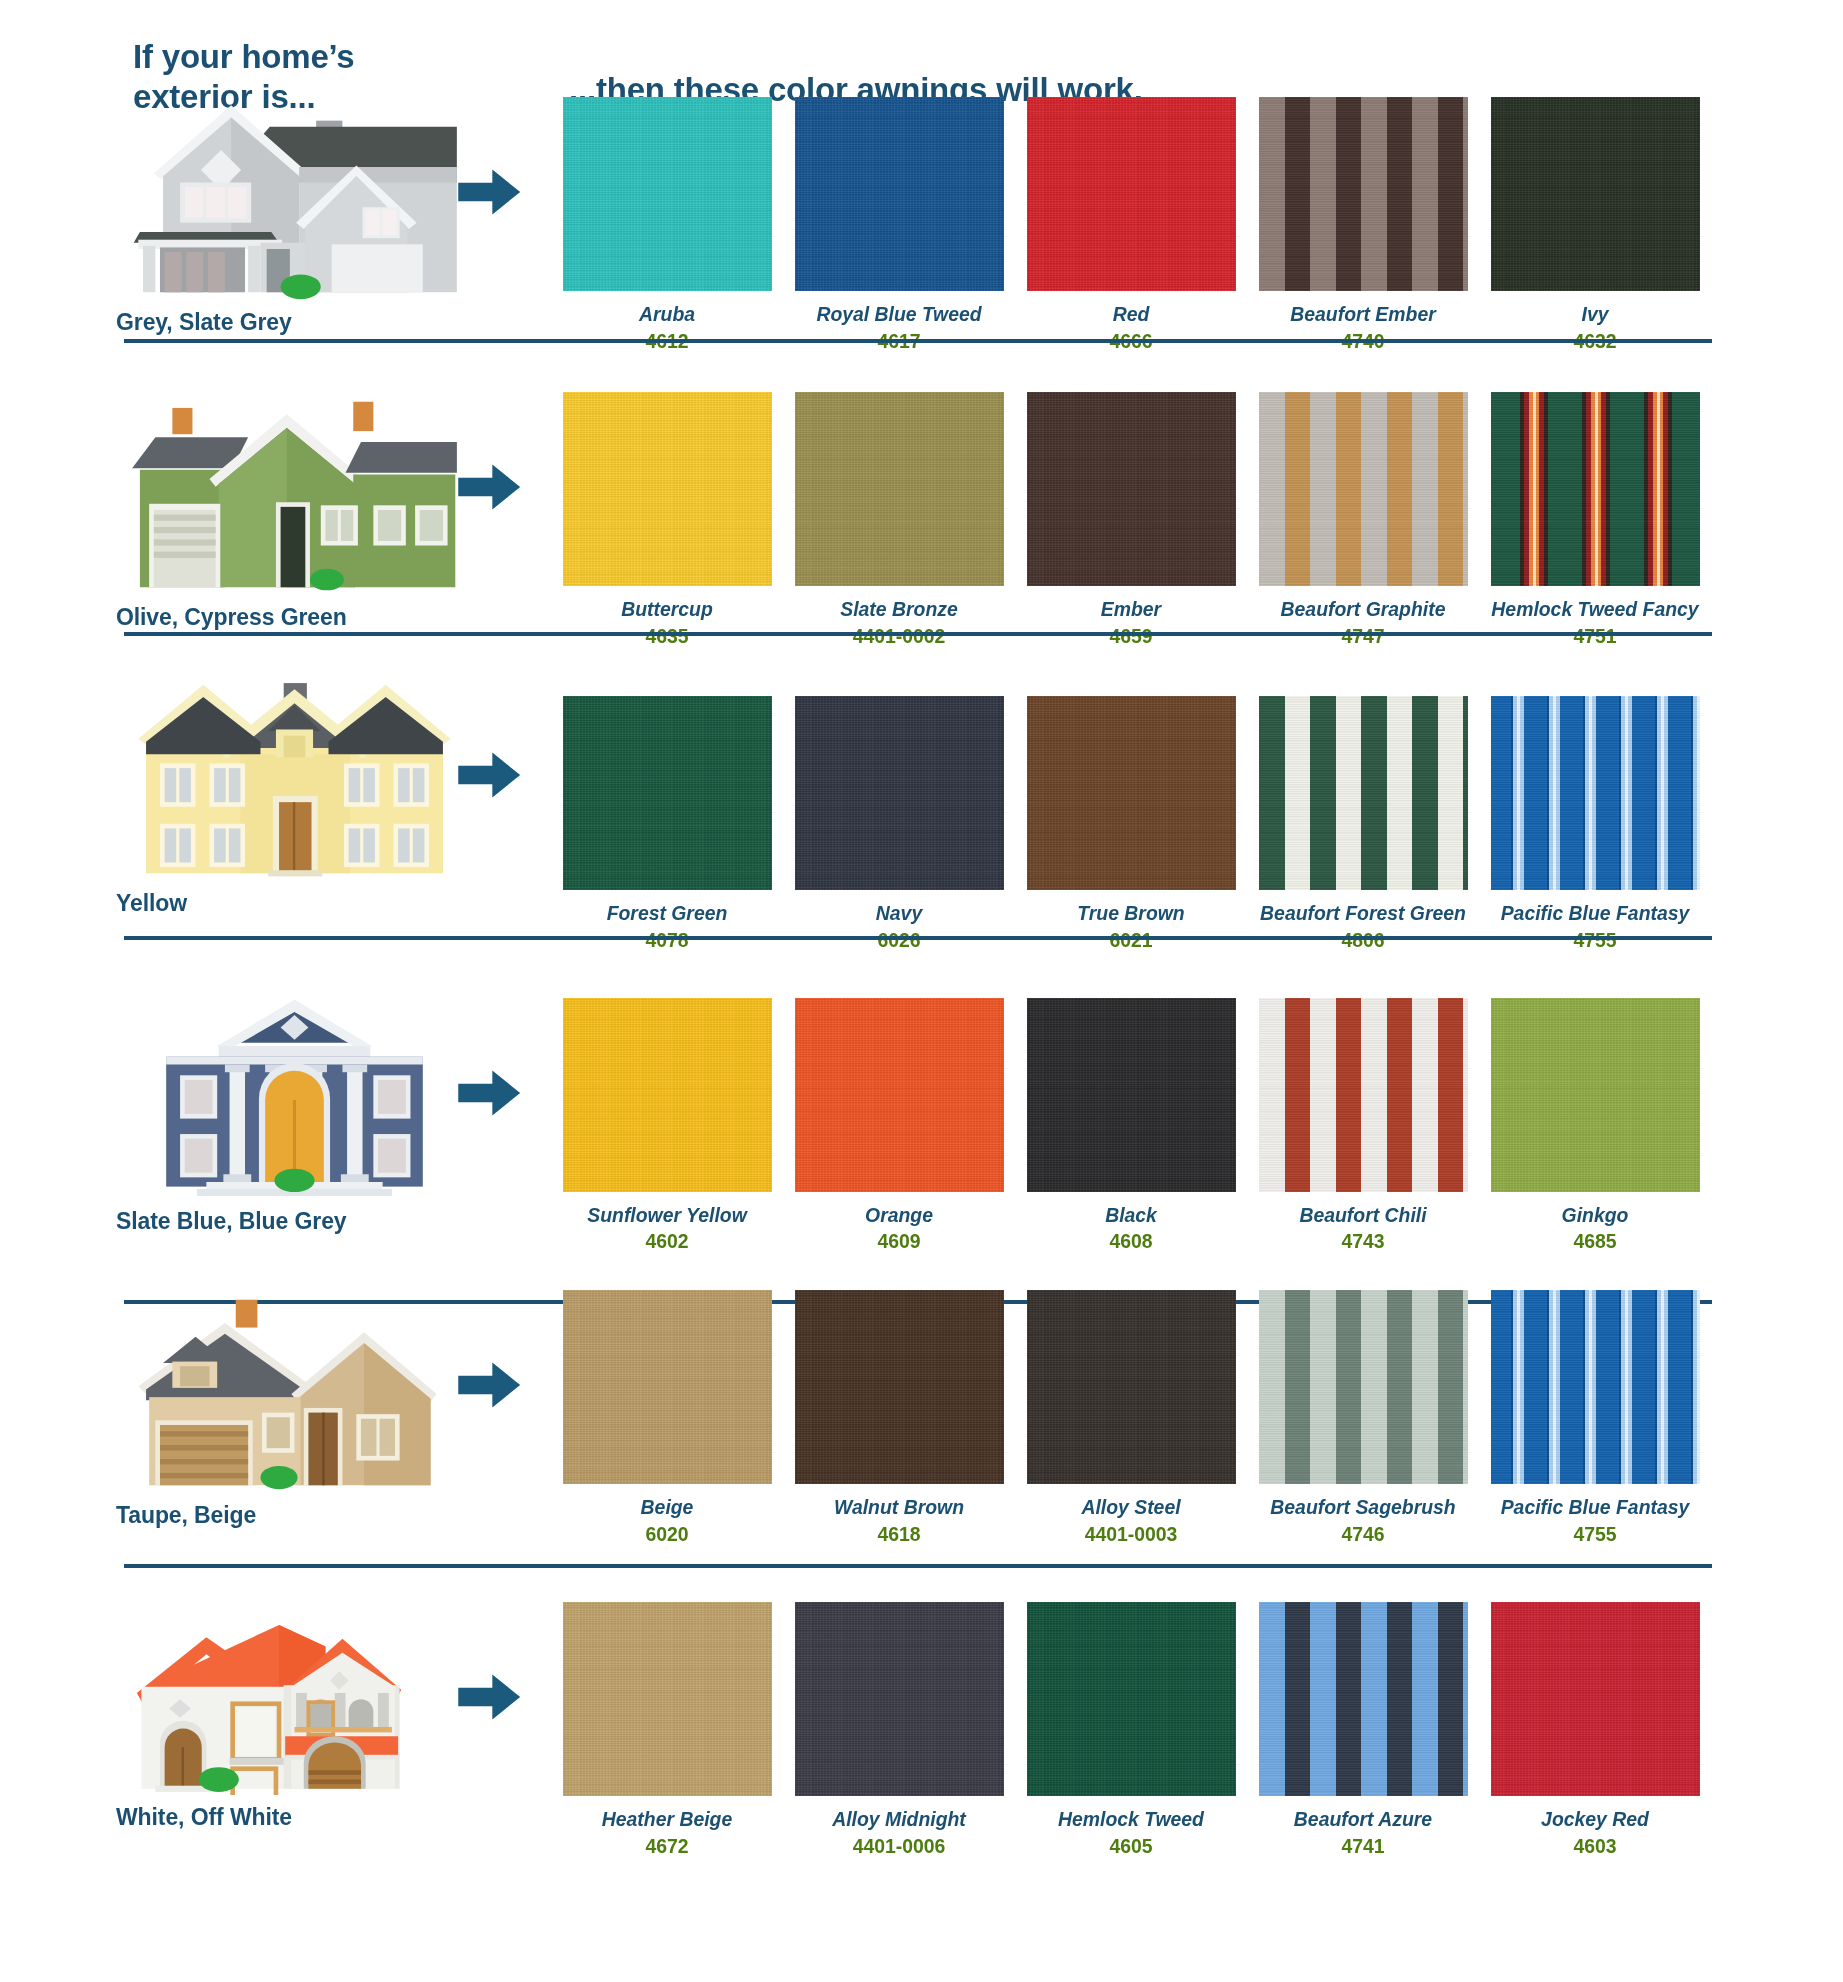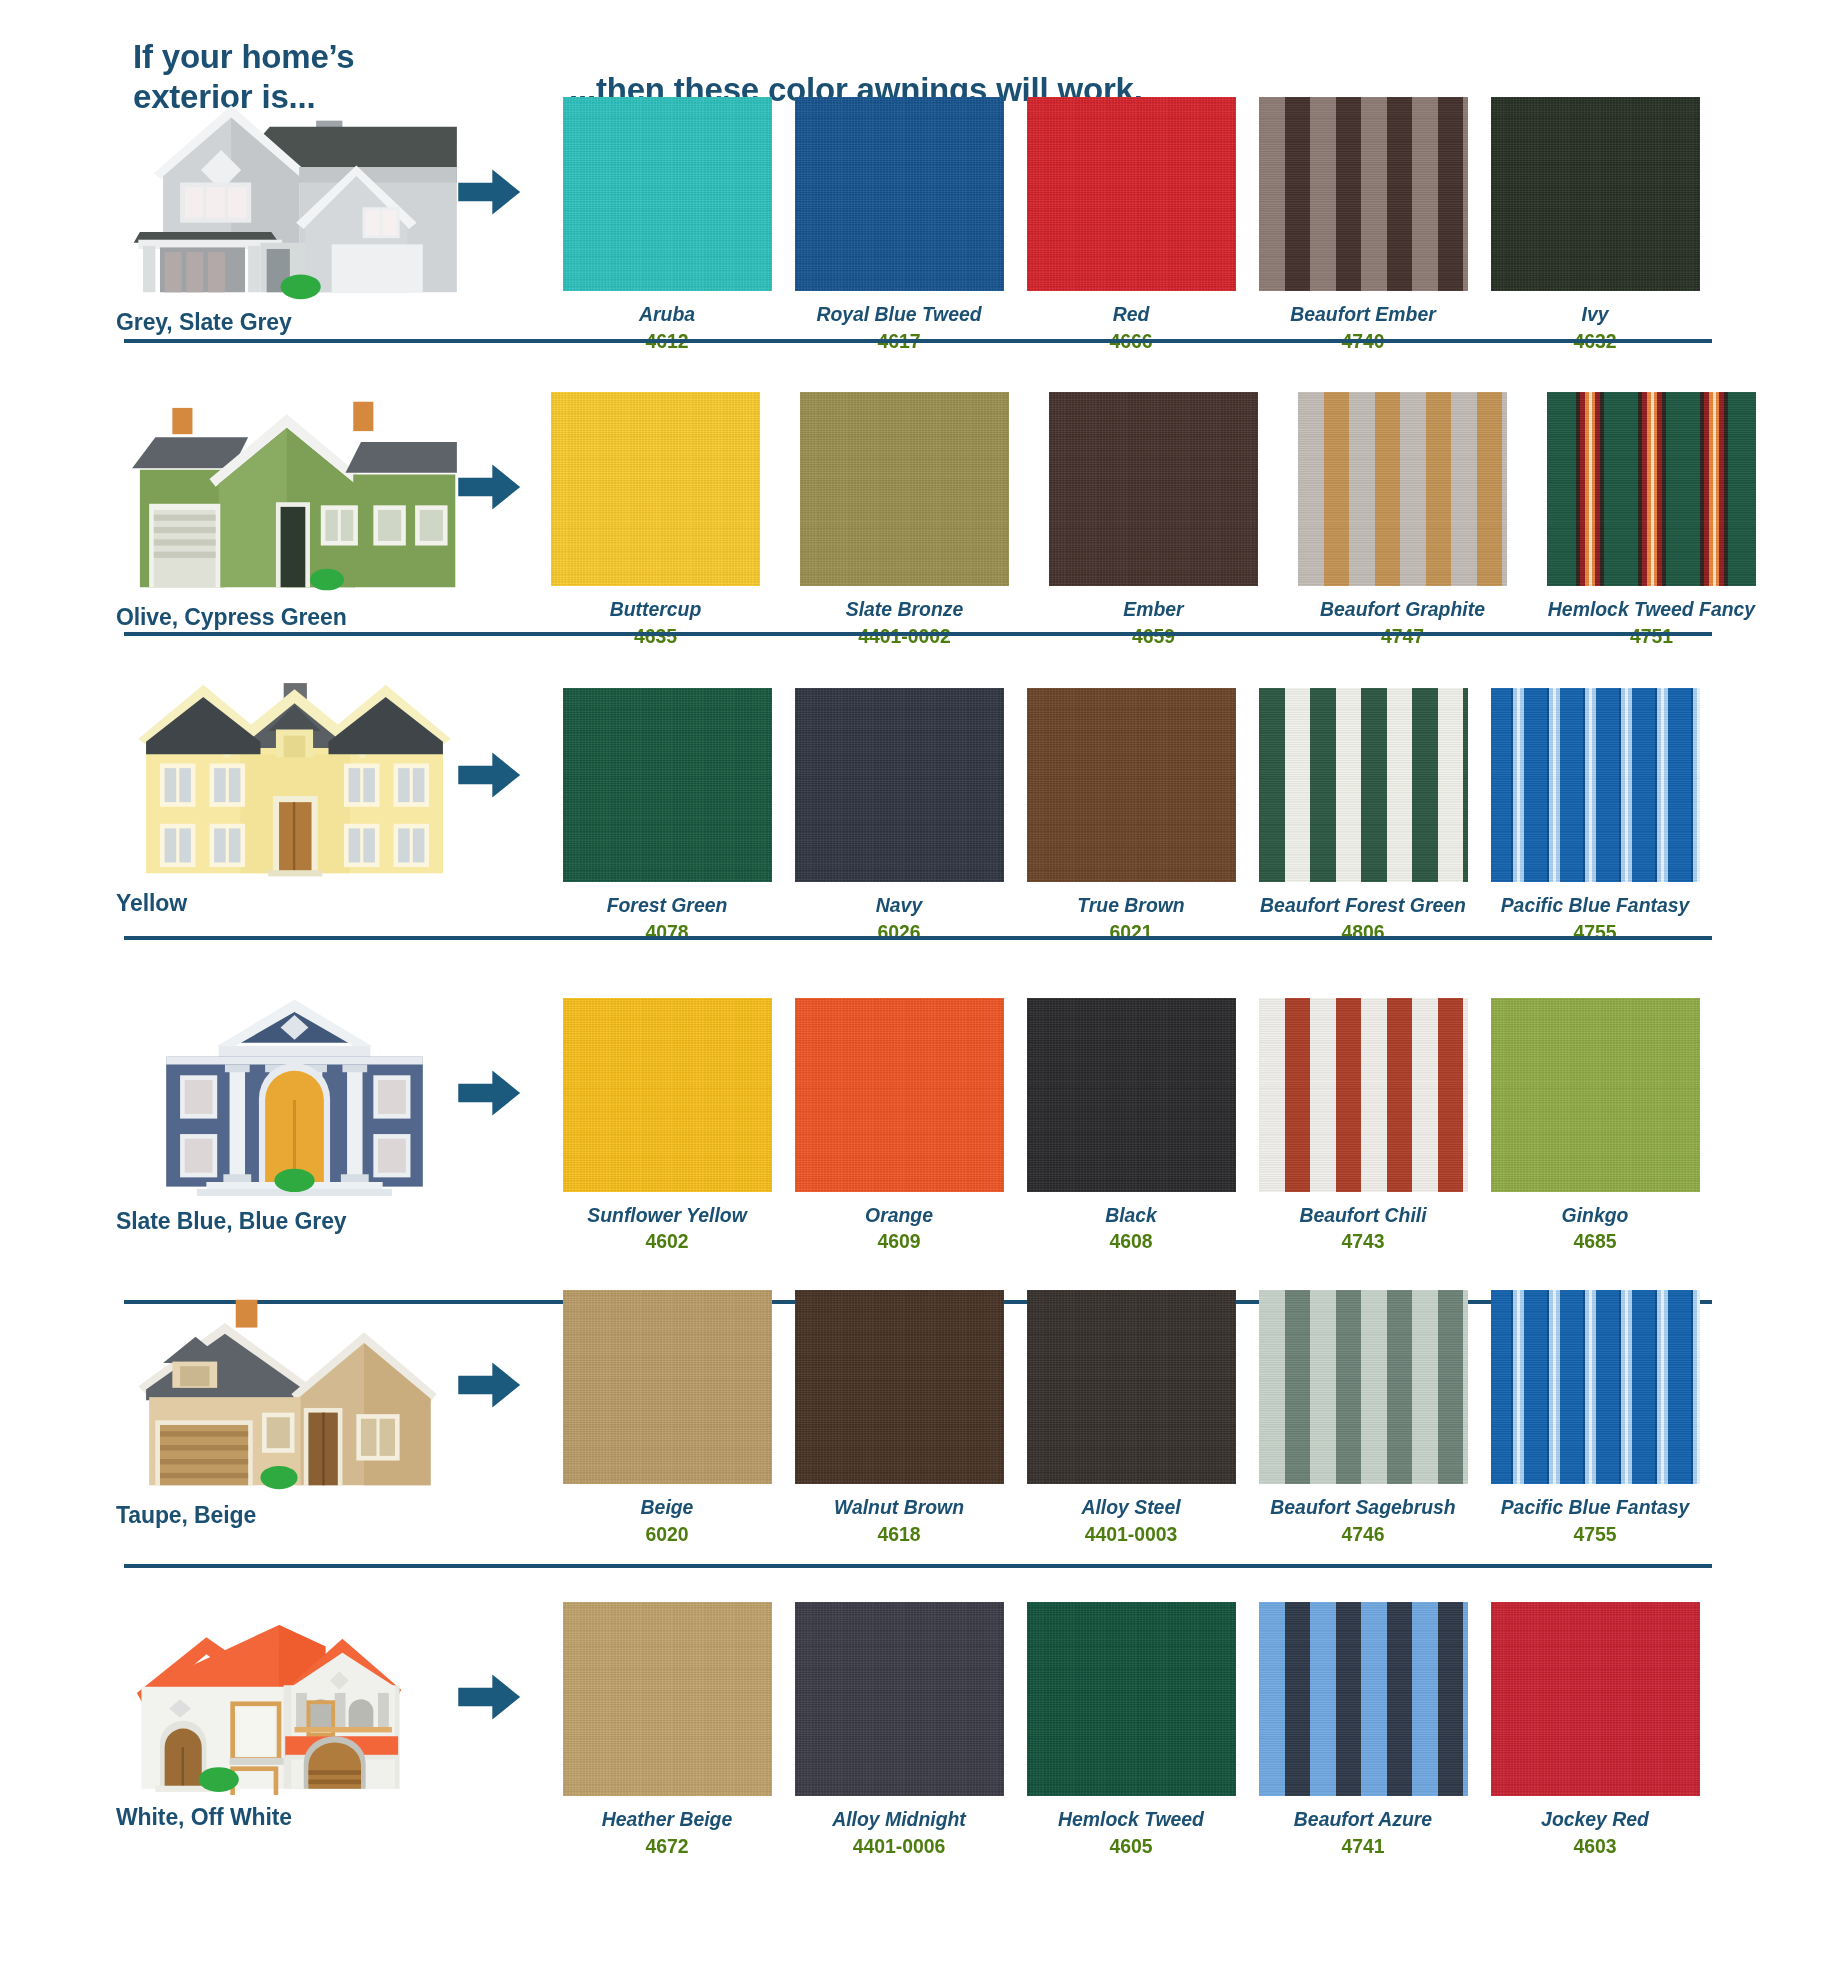--- a/index.html
+++ b/index.html
@@ -284,21 +284,21 @@
       <ellipse cx="252" cy="240" rx="22" ry="14" fill="#2eaa41"></ellipse>
     </svg>
             </div>
             <div class="house-label">Olive, Cypress Green</div>
           </div>
           <div class="arrow" style="left: 458px; top: 77px;">
             <svg viewBox="0 0 82 62">
     <path d="M0 19 h44 V2 l36 29 -36 29 V43 H0 z" fill="#1b5a7d"></path>
   </svg>
           </div>
-          <div class="swatches" style="top: 6.2px; gap: 40px;">
+          <div class="swatches" style="top: 6.2px;">
             <div class="swatch-cell">
               <div class="swatch">
                 <div class="tex" style="background: repeating-linear-gradient(0deg, rgba(255, 255, 255, 0.055) 0px, rgba(255, 255, 255, 0.055) 0.8px, rgba(0, 0, 0, 0.05) 1.5px, rgba(0, 0, 0, 0.05) 2.3px), repeating-linear-gradient(90deg, rgba(255, 255, 255, 0.04) 0px, rgba(255, 255, 255, 0.04) 0.8px, rgba(0, 0, 0, 0.035) 1.5px, rgba(0, 0, 0, 0.035) 3.1px), linear-gradient(rgb(251, 203, 43), rgb(251, 203, 43));"></div>
               </div>
               <div class="swatch-name">Buttercup</div>
               <div class="swatch-code">4635</div>
             </div>
             <div class="swatch-cell">
               <div class="swatch">
                 <div class="tex" style="background: repeating-linear-gradient(0deg, rgba(255, 255, 255, 0.055) 0px, rgba(255, 255, 255, 0.055) 0.8px, rgba(0, 0, 0, 0.05) 1.5px, rgba(0, 0, 0, 0.05) 2.3px), repeating-linear-gradient(90deg, rgba(255, 255, 255, 0.04) 0px, rgba(255, 255, 255, 0.04) 0.8px, rgba(0, 0, 0, 0.035) 1.5px, rgba(0, 0, 0, 0.035) 3.1px), linear-gradient(rgb(154, 143, 78), rgb(154, 143, 78));"></div>
@@ -391,21 +391,21 @@
       <rect x="176" y="246" width="70" height="8" fill="#e7e2c6"></rect>
     </svg>
             </div>
             <div class="house-label">Yellow</div>
           </div>
           <div class="arrow" style="left: 458px; top: 71px;">
             <svg viewBox="0 0 82 62">
     <path d="M0 19 h44 V2 l36 29 -36 29 V43 H0 z" fill="#1b5a7d"></path>
   </svg>
           </div>
-          <div class="swatches" style="top: 8px;">
+          <div class="swatches" style="top: 16px;">
             <div class="swatch-cell">
               <div class="swatch">
                 <div class="tex" style="background: repeating-linear-gradient(0deg, rgba(255, 255, 255, 0.055) 0px, rgba(255, 255, 255, 0.055) 0.8px, rgba(0, 0, 0, 0.05) 1.5px, rgba(0, 0, 0, 0.05) 2.3px), repeating-linear-gradient(90deg, rgba(255, 255, 255, 0.04) 0px, rgba(255, 255, 255, 0.04) 0.8px, rgba(0, 0, 0, 0.035) 1.5px, rgba(0, 0, 0, 0.035) 3.1px), linear-gradient(rgb(22, 87, 62), rgb(22, 87, 62));"></div>
               </div>
               <div class="swatch-name">Forest Green</div>
               <div class="swatch-code">4078</div>
             </div>
             <div class="swatch-cell">
               <div class="swatch">
                 <div class="tex" style="background: repeating-linear-gradient(0deg, rgba(255, 255, 255, 0.055) 0px, rgba(255, 255, 255, 0.055) 0.8px, rgba(0, 0, 0, 0.05) 1.5px, rgba(0, 0, 0, 0.05) 2.3px), repeating-linear-gradient(90deg, rgba(255, 255, 255, 0.04) 0px, rgba(255, 255, 255, 0.04) 0.8px, rgba(0, 0, 0, 0.035) 1.5px, rgba(0, 0, 0, 0.035) 3.1px), linear-gradient(rgb(47, 52, 66), rgb(47, 52, 66));"></div>

